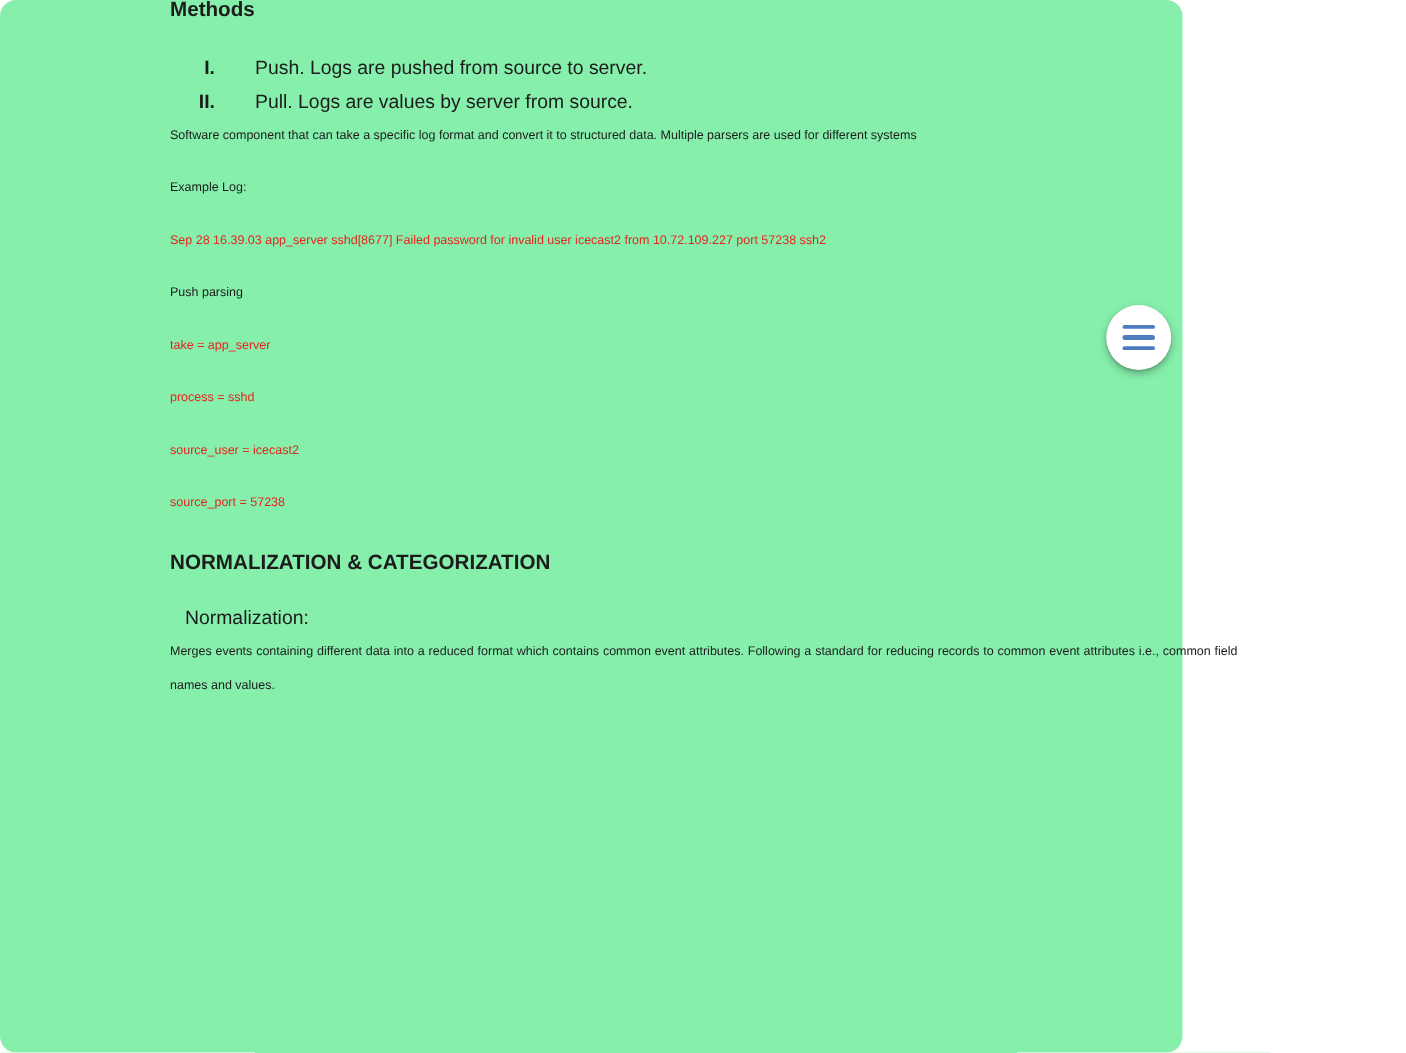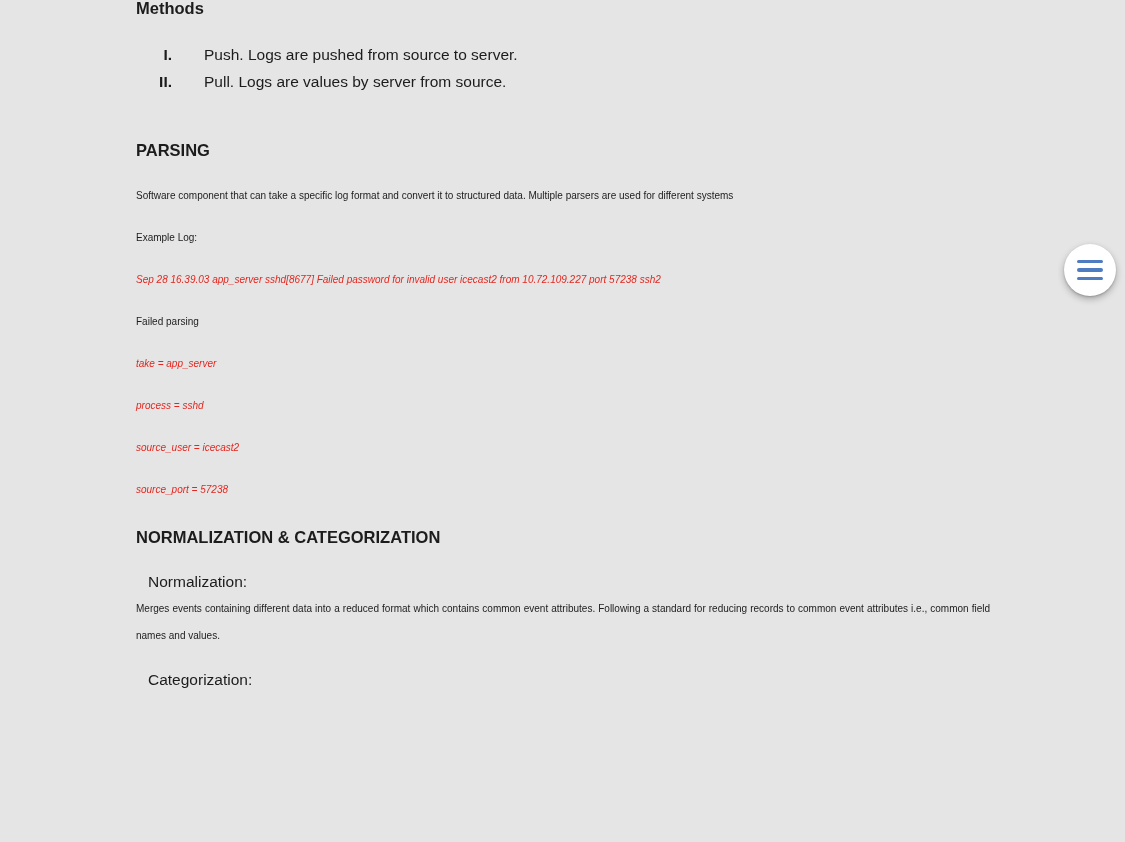--- a/index.html
+++ b/index.html
@@ -8,23 +8,24 @@
     padding: 0;
     width: 1125px;
     height: 842px;
     background: #ffffff;
     overflow: hidden;
     font-family: "Liberation Sans", sans-serif;
     color: #1c1c1c;
   }
   .page {
     position: relative;
-    width: 1125px;
+    width: 946px;
     height: 842px;
-    background: #e5e5e5;
+    background: #86efac;
+    border-radius: 13px;
   }
   .doc {
     position: absolute;
     top: 0;
     left: 136px;
     width: 854px;
   }
   .h-bold {
     font-size: 16.5px;
     font-weight: bold;
@@ -46,21 +47,21 @@
   }
   .roman-body { margin-left: 32px; }
   .term { font-weight: normal; }
   .section-heading { margin-top: 44px; margin-bottom: 21px; }
   p.para {
     font-size: 10px;
     line-height: 27px;
     margin: 0 0 15px 0;
     text-align: justify;
   }
-  .red { color: #e4261e; font-style: italic; }
+  .red { color: #e4261e; }
   .label-bold {
     font-size: 15.5px;
     font-weight: normal;
     line-height: 27px;
     margin: 12px;
   }
   .tight { margin-bottom: 0; }
   .norm-heading { margin-top: 23px; margin-bottom: 20px; }
   .cat-label { margin-top: 17px; }
   .after-parsing { margin-bottom: 16px; }
@@ -109,42 +110,40 @@
       <div class="roman-item">
         <span class="roman-num">I.</span>
         <span class="roman-body"><span class="term">Push.</span><span> Logs are pushed from source to server.</span></span>
       </div>
       <div class="roman-item">
         <span class="roman-num">II.</span>
         <span class="roman-body"><span class="term">Pull.</span><span> Logs are values by server from source.</span></span>
       </div>
     </div>
 
-    <h2 class="h-bold section-heading">PARSING</h2>
 
     <p class="para">Software component that can take a specific log format and convert it to structured data. Multiple parsers are used for different systems</p>
 
     <p class="para example-label">Example Log:</p>
 
     <p class="para red">Sep 28 16.39.03 app_server sshd[8677] Failed password for invalid user icecast2 from 10.72.109.227 port 57238 ssh2</p>
 
-    <p class="para after-parsing">Failed parsing</p>
+    <p class="para after-parsing">Push parsing</p>
 
     <p class="para red">take = app_server</p>
     <p class="para red">process = sshd</p>
     <p class="para red">source_user = icecast2</p>
     <p class="para red">source_port = 57238</p>
 
     <h2 class="h-bold norm-heading">NORMALIZATION &amp; CATEGORIZATION</h2>
 
     <div class="label-bold tight">Normalization:</div>
 
     <p class="para">Merges events containing different data into a reduced format which contains common event attributes. Following a standard for reducing records to common event attributes i.e., common field names and values.</p>
 
-    <div class="label-bold cat-label">Categorization:</div>
 
   </div>
 
   <button class="fab">
     <span class="hamburger">
       <span></span>
         <span></span>
         <span></span>
     </span>
   </button>

